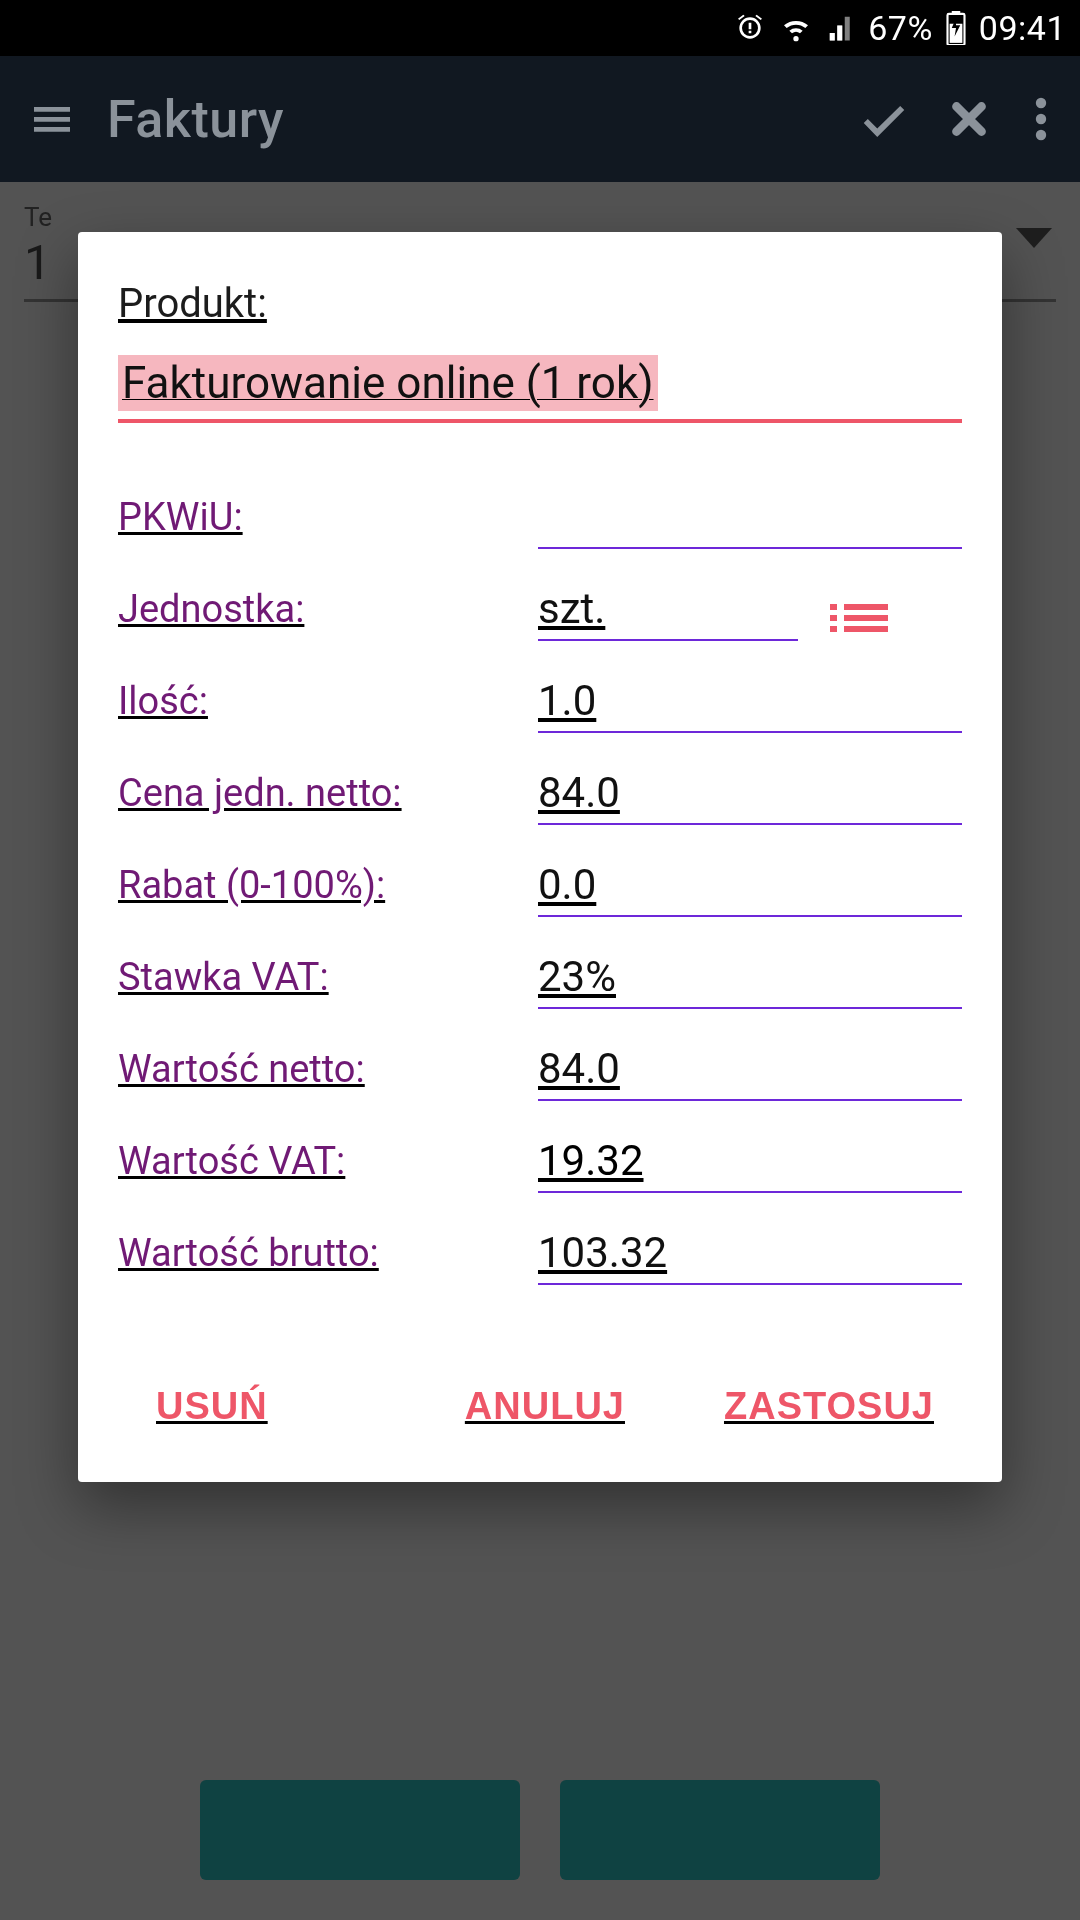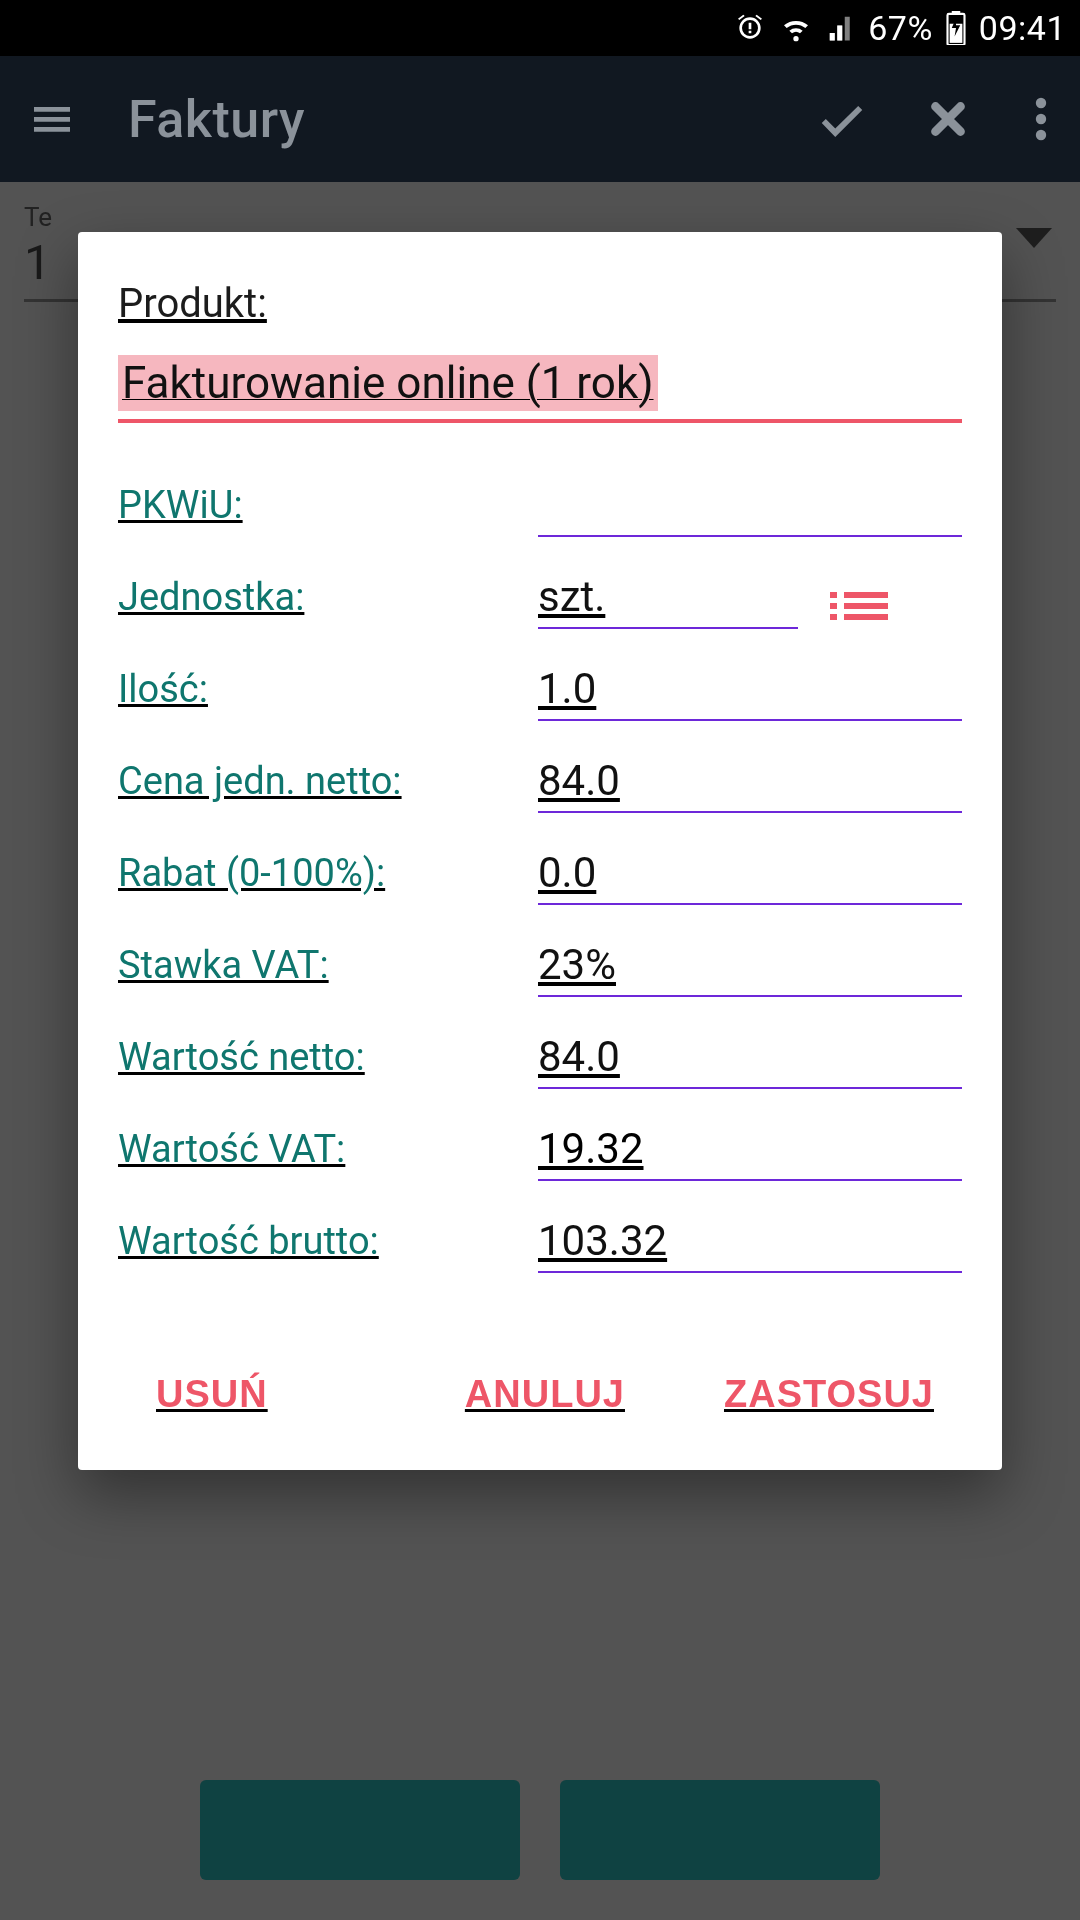--- a/index.html
+++ b/index.html
@@ -28,21 +28,21 @@
   .sb-text { letter-spacing: 0.5px; }
 
   
   .appbar {
     height: 126px;
     background: #111821;
     color: #8b929a;
     display: flex;
     align-items: center;
     padding: 0 22px;
-    gap: 46px;
+    gap: 25px;
   }
   .appbar .spacer { flex: 1; }
   .appbar .title {
     font-size: 52px;
     font-weight: 500;
     letter-spacing: 0.5px;
     color: #8b929a;
   }
   .appbar-icon { width: 60px; display:flex; justify-content:center; }
 
@@ -115,39 +115,39 @@
 
   .dlg-title {
     font-size: 40px;
     color: #1c1c1c;
     margin-bottom: 26px;
   }
 
   .product-field {
     border-bottom: 4px solid #ee5668;
     padding: 4px 0 10px 0;
-    margin-bottom: 28px;
+    margin-bottom: 40px;
   }
   .product-field span {
     font-size: 44px;
     color: #111;
     background: #f6b7bf;
     padding: 2px 4px;
   }
 
   .form-row {
     display: flex;
     align-items: flex-end;
     min-height: 92px;
     padding: 18px 0 6px 0;
   }
   .form-row .lbl {
     width: 420px;
     font-size: 38px;
-    color: #0f766e;
+    color: #701a75;
     padding-bottom: 10px;
   }
   .form-row .val {
     flex: 1;
     font-size: 42px;
     color: #111;
     border-bottom: 2px solid #6d28d9;
     padding-bottom: 6px;
     min-height: 52px;
   }

